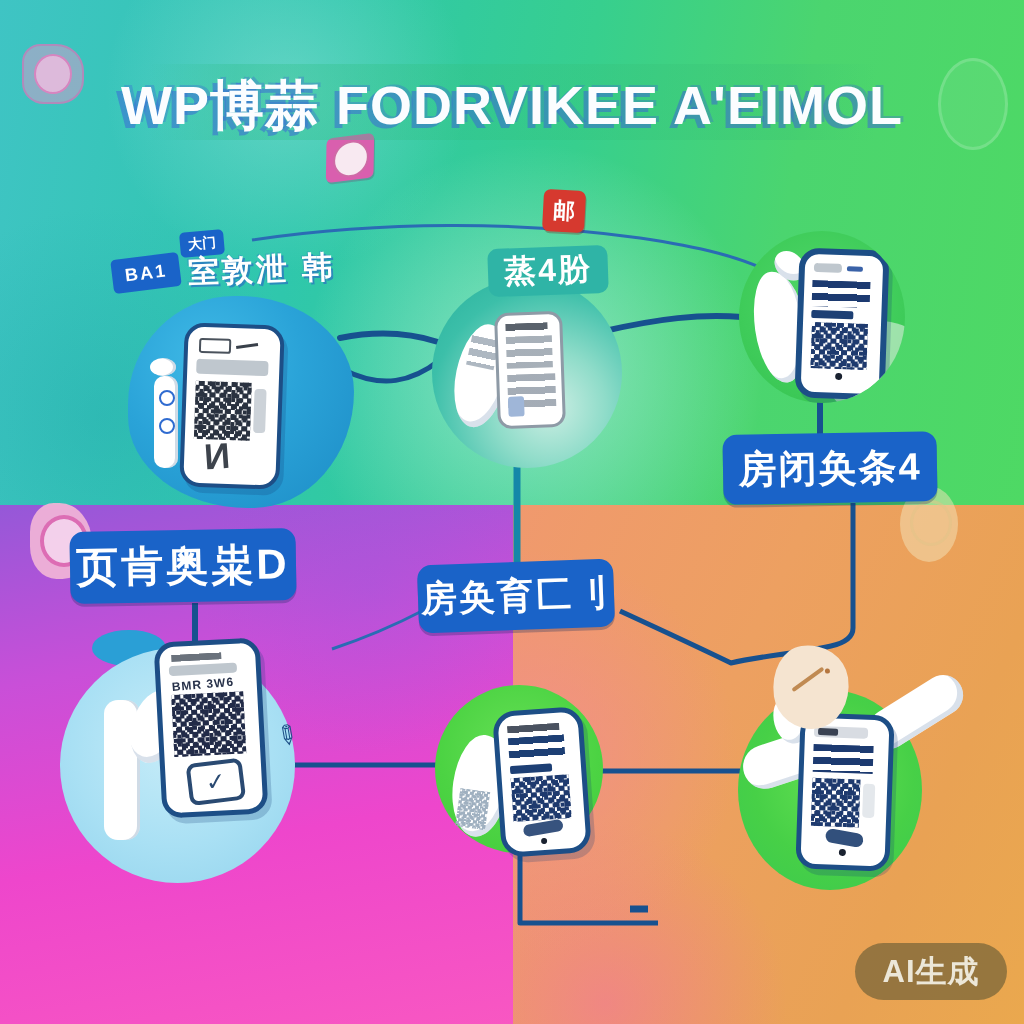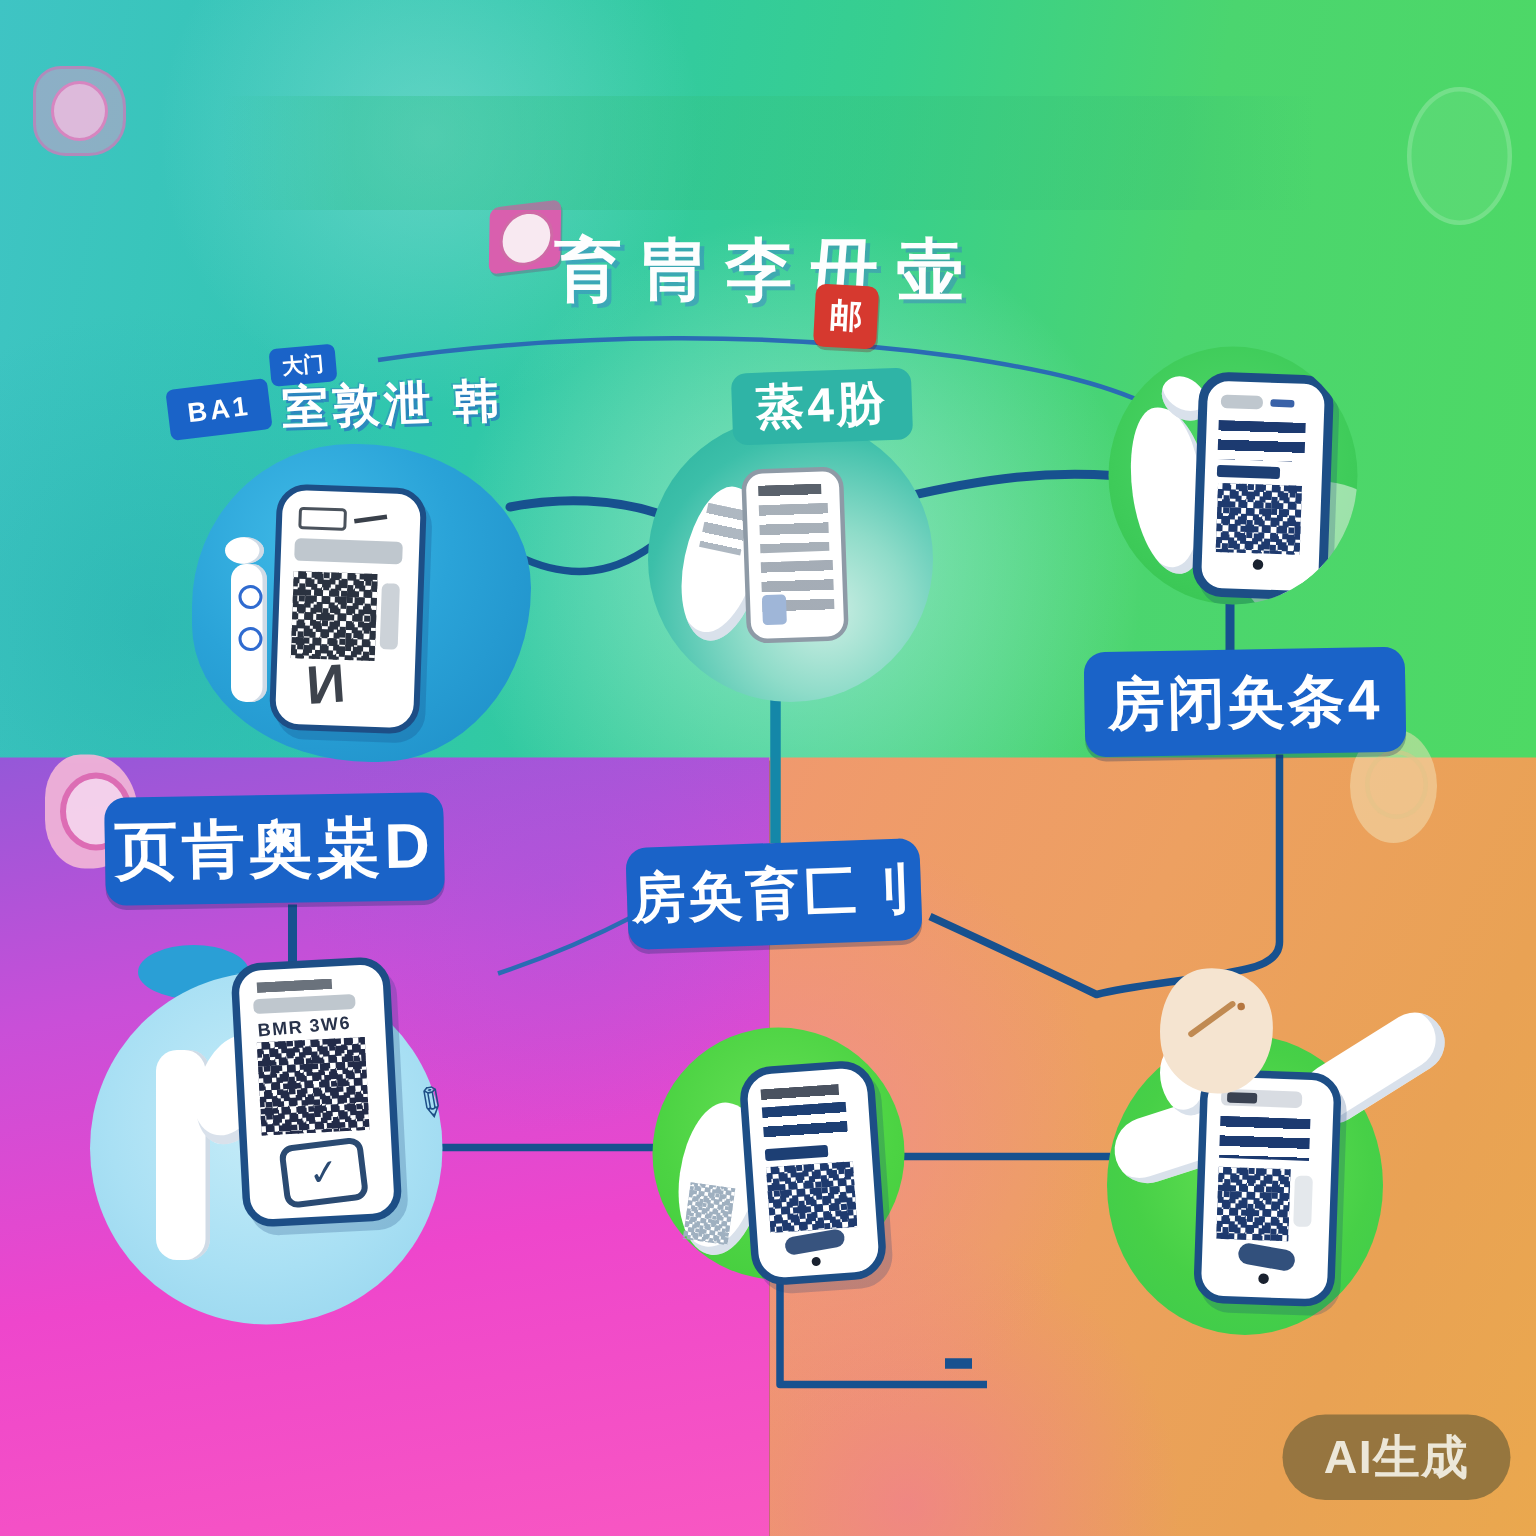--- a/index.html
+++ b/index.html
@@ -137,21 +137,21 @@
   <div class="abs bg-bl"></div>
   <div class="abs bg-br"></div>
 
   <div class="abs d-tl"></div>
   <div class="abs d-lm"></div>
   <div class="abs d-rc"></div>
   <div class="abs d-tr"></div>
   <div class="abs sticker"></div>
 
   <div class="abs banner"></div>
-  <div class="abs subtitle">育冑李毌壶</div>
+  <div class="abs title">WP博蒜 FODRVIKEE A'EIMOL</div>
   <div class="abs seal">邮</div>
 
   <svg class="abs wires" width="1024" height="1024" viewBox="0 0 1024 1024">
     <path class="connector-thin" stroke-width="3" d="M 252 240 C 380 221 520 221 640 238 C 700 247 742 257 774 274"></path>
     <path class="connector" stroke-width="6" stroke-linecap="round" d="M 340 338 C 375 331 410 333 438 342"></path>
     <path class="connector" stroke-width="5" stroke-linecap="round" d="M 344 370 C 382 389 412 382 440 360"></path>
     <path class="connector" stroke-width="6" stroke-linecap="round" d="M 600 332 C 660 318 700 314 742 317"></path>
     <path class="connector" stroke-width="6" d="M 820 400 L 820 436"></path>
     <path class="connector" stroke-width="5" stroke-linejoin="round" d="M 853 503 L 853 628 Q 853 641 831 646 C 796 654 758 656 731 663 C 702 649 657 628 620 611"></path>
     <path class="connector" stroke-width="6" d="M 195 603 L 195 652"></path>

